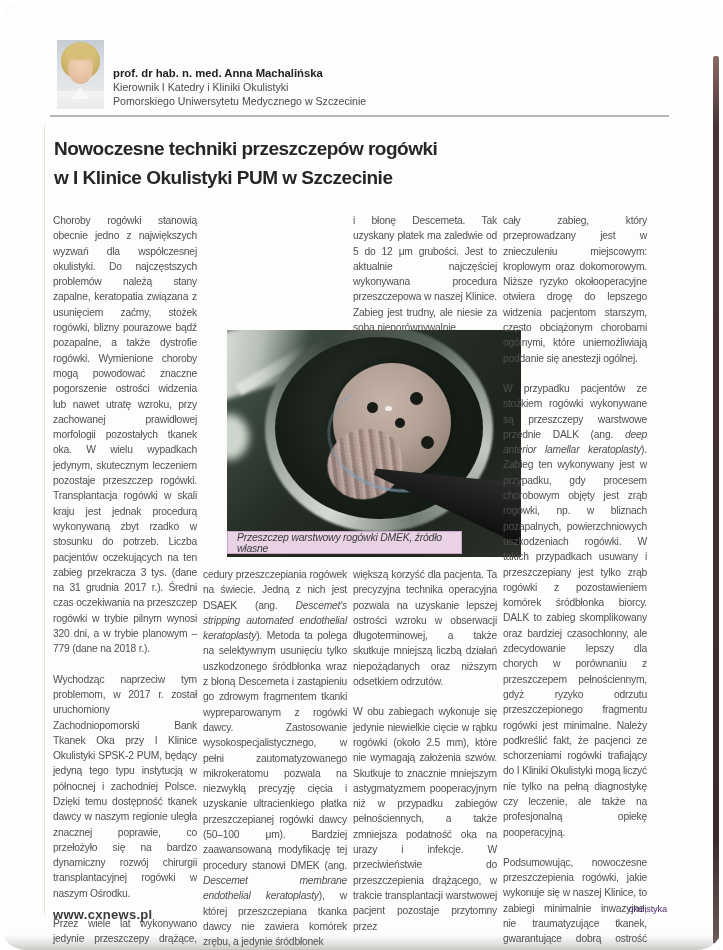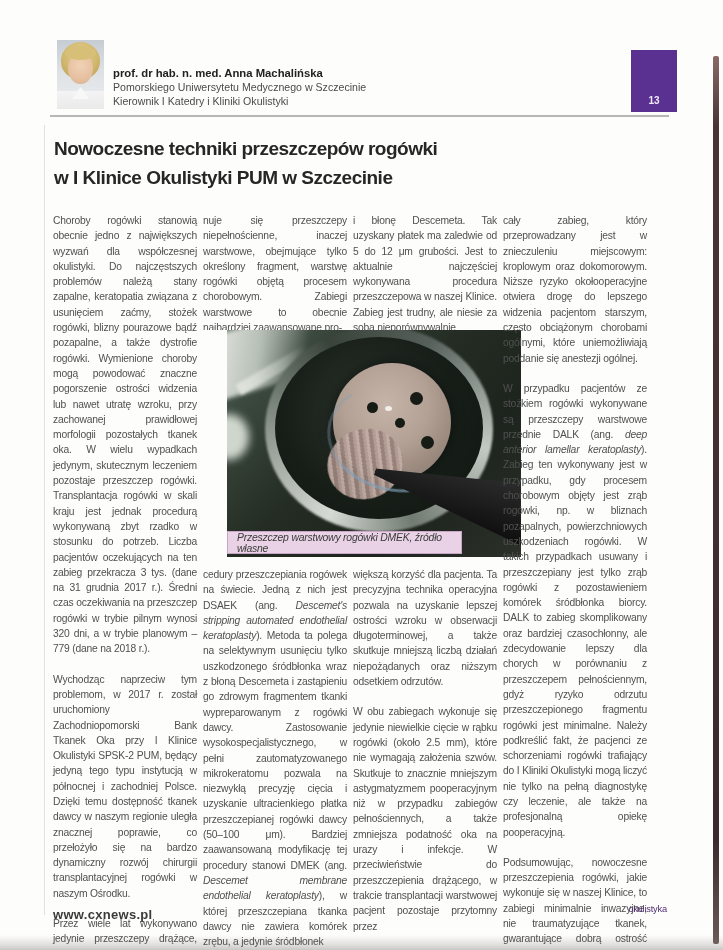--- a/index.html
+++ b/index.html
@@ -1,20 +1,21 @@
 <!DOCTYPE html>
 <html lang="pl"><head>
 <meta charset="utf-8">
 <style>
   html,body{margin:0;padding:0;background:#ffffff;}
   .page{
     position:relative;width:723px;height:950px;overflow:hidden;
     background:#fdfdfc;
     font-family:"Liberation Sans","DejaVu Sans",sans-serif;
     color:#4f4f4f;
+    border-radius:26px;
   }
   
   .fold-line{position:absolute;left:44px;top:125px;width:1px;height:790px;background:#e3e1de;}
   .edge-right{position:absolute;right:4px;top:56px;width:6px;height:888px;
     background:linear-gradient(to bottom,#8a6a66 0%,#4a3335 8%,#3a2a2c 88%,#6b5a55 100%);border-radius:2px;}
   .edge-bottom{position:absolute;left:0;bottom:0;width:100%;height:15px;
     background:linear-gradient(to bottom,rgba(0,0,0,0) 0%,rgba(125,118,110,0.22) 65%,rgba(95,88,82,0.32) 100%);}
   
   .portrait{position:absolute;left:57px;top:40px;width:47px;height:69px;overflow:hidden;
     background:linear-gradient(180deg,#c6ccd3 0%,#dde1e4 45%,#edeff0 100%);}
@@ -101,40 +102,34 @@
 
   <div class="portrait">
     <div class="hair"></div>
     <div class="face"></div>
     <div class="fringe"></div>
     <div class="coat"></div>
     <div class="collar"></div>
   </div>
   <div class="author">
     <div class="name">prof. dr hab. n. med. Anna Machalińska</div>
+    <div class="sub">Kierownik I Katedry i Kliniki Okulistyki</div>
     <div class="sub">Pomorskiego Uniwersytetu Medycznego w Szczecinie</div>
-    <div class="sub">Kierownik I Katedry i Kliniki Okulistyki</div>
   </div>
   <div class="header-rule"></div>
-  <div class="page-tab">
-    <span class="num">13</span>
-  </div>
 
   <div class="title">
     <div>Nowoczesne techniki przeszczepów rogówki</div>
     <div>w I Klinice Okulistyki PUM w Szczecinie</div>
   </div>
 
   <div class="col c1">
     <p>Choroby rogówki stanowią obecnie jedno z największych wyzwań dla współczesnej okulistyki. Do najczęstszych problemów należą stany zapalne, keratopatia związana z usunięciem zaćmy, stożek rogówki, blizny pourazowe bądź pozapalne, a także dystrofie rogówki. Wymienione choroby mogą powodować znaczne pogorszenie ostrości widzenia lub nawet utratę wzroku, przy zachowanej prawidłowej morfologii pozostałych tkanek oka. W wielu wypadkach jedynym, skutecznym leczeniem pozostaje przeszczep rogówki. Transplantacja rogówki w skali kraju jest jednak procedurą wykonywaną zbyt rzadko w stosunku do potrzeb. Liczba pacjentów oczekujących na ten zabieg przekracza 3 tys. (dane na 31 grudnia 2017 r.). Średni czas oczekiwania na przeszczep rogówki w trybie pilnym wynosi 320 dni, a w trybie planowym – 779 (dane na 2018 r.).</p>
     <p>Wychodząc naprzeciw tym problemom, w 2017 r. został uruchomiony Zachodniopomorski Bank Tkanek Oka przy I Klinice Okulistyki SPSK-2 PUM, będący jedyną tego typu instytucją w północnej i zachodniej Polsce. Dzięki temu dostępność tkanek dawcy w naszym regionie uległa znacznej poprawie, co przełożyło się na bardzo dynamiczny rozwój chirurgii transplantacyjnej rogówki w naszym Ośrodku.</p>
     <p>Przez wiele lat wykonywano jedynie przeszczepy drążące, tzw. przeszczepy pełnościenne, obejmujące całą grubość rogówki, niestety obarczone dużym ryzykiem powikłań i odrzutu. Aktualnie u większości pacjentów w naszej Klinice wyko-</p>
-  </div>
-  <div class="col c2a">
-    <p>nuje się przeszczepy niepełnościenne, inaczej warstwowe, obejmujące tylko określony fragment, warstwę rogówki objętą procesem chorobowym. Zabiegi warstwowe to obecnie najbardziej zaawansowane pro-</p>
   </div>
   <div class="col c3a">
     <p>i błonę Descemeta. Tak uzyskany płatek ma zaledwie od 5 do 12 μm grubości. Jest to aktualnie najczęściej wykonywana procedura przeszczepowa w naszej Klinice. Zabieg jest trudny, ale niesie za sobą nieporównywalnie</p>
   </div>
 
   <div class="figure">
     <div class="ph ph-streak1"></div>
     <div class="ph ph-streak2"></div>
     <div class="ph ph-glowL"></div>
     <div class="ph ph-ring"></div>

